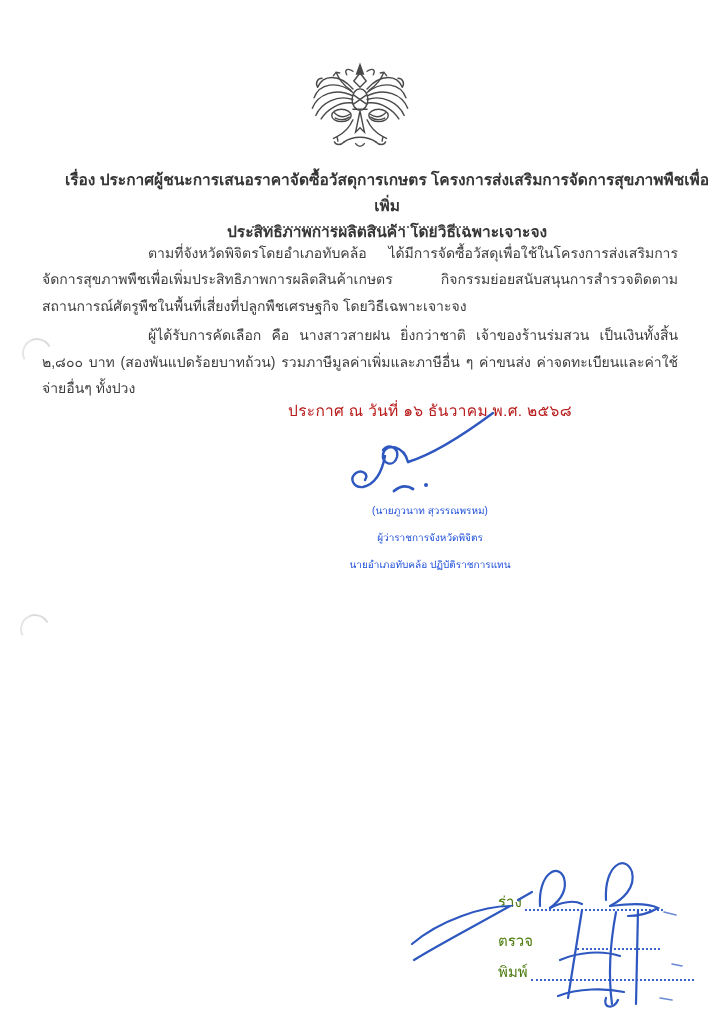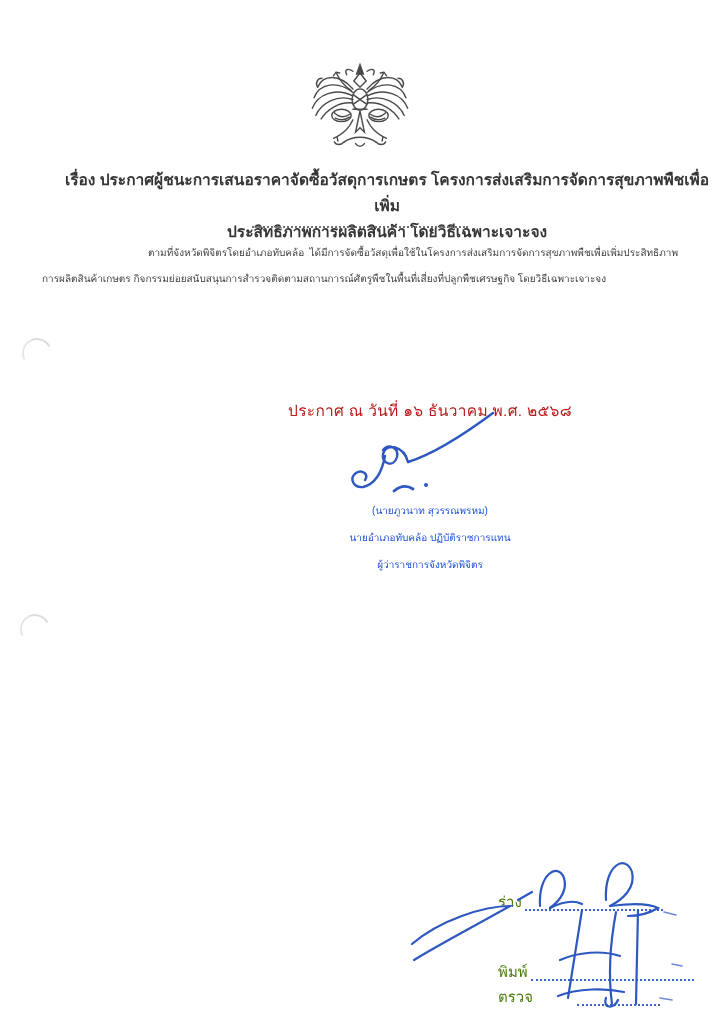--- a/index.html
+++ b/index.html
@@ -15,21 +15,21 @@
     position:absolute;top:167px;left:30px;width:658px;text-align:center;
     font-weight:bold;font-size:15.5px;line-height:26px;color:#353535;margin-left:28px;
   }
   .dotline-title{
     position:absolute;top:226px;left:252px;width:216px;height:0;
     border-bottom:2px dotted #6f6f6f;
   }
   
   .body-text{
     position:absolute;top:240px;left:42px;width:636px;
-    font-size:10px;line-height:26.4px;text-align:justify;color:#3c3c3c;
+    font-size:14px;line-height:26.4px;text-align:justify;color:#3c3c3c;
   }
   .body-text p{margin:0 0 3px 0;text-indent:106px;}
   
   .date-line{
     position:absolute;top:398px;left:180px;width:500px;text-align:center;
     font-size:15.5px;color:#b91c1c;letter-spacing:.3px;
   }
   
   .sig-svg{position:absolute;top:410px;left:326px;width:172px;height:98px;}
   .signer{
@@ -103,47 +103,48 @@
   </div>
 
   <div class="title">
     <div>เรื่อง  ประกาศผู้ชนะการเสนอราคาจัดซื้อวัสดุการเกษตร โครงการส่งเสริมการจัดการสุขภาพพืชเพื่อเพิ่ม</div>
     <div>ประสิทธิภาพการผลิตสินค้า โดยวิธีเฉพาะเจาะจง</div>
   </div>
   <div class="dotline-title"></div>
 
   <div class="body-text">
     <p>ตามที่จังหวัดพิจิตรโดยอำเภอทับคล้อ ได้มีการจัดซื้อวัสดุเพื่อใช้ในโครงการส่งเสริมการจัดการสุขภาพพืชเพื่อเพิ่มประสิทธิภาพการผลิตสินค้าเกษตร กิจกรรมย่อยสนับสนุนการสำรวจติดตามสถานการณ์ศัตรูพืชในพื้นที่เสี่ยงที่ปลูกพืชเศรษฐกิจ  โดยวิธีเฉพาะเจาะจง</p>
+    <p>ผู้ได้รับการคัดเลือก คือ นางสาวสายฝน  ยิ่งกว่าชาติ เจ้าของร้านร่มสวน เป็นเงินทั้งสิ้น ๒,๘๐๐ บาท (สองพันแปดร้อยบาทถ้วน) รวมภาษีมูลค่าเพิ่มและภาษีอื่น ๆ ค่าขนส่ง ค่าจดทะเบียนและค่าใช้จ่ายอื่นๆ ทั้งปวง</p>
   </div>
 
   <div class="date-line">ประกาศ  ณ วันที่  ๑๖  ธันวาคม พ.ศ. ๒๕๖๘</div>
 
   <svg class="sig-svg" viewBox="0 0 172 98" fill="none" stroke="#2e58c0" stroke-width="2.4" stroke-linecap="round">
     <path d="M167,3 C140,23 108,44 82,52"></path>
     <path d="M82,52 C78,36 60,32 57,44 C55,54 68,58 71,47 C73,38 63,33 57,40"></path>
     <path d="M59,46 C56,62 50,74 37,77 C27,78 23,68 30,63 C36,59 43,64 39,70"></path>
     <path d="M68,81 C74,76 81,75 87,79" stroke-width="2.8"></path>
     <circle cx="100" cy="75" r="2" fill="#2e58c0" stroke="none"></circle>
   </svg>
 
   <div class="signer">
     <div>(นายภูวนาท  สุวรรณพรหม)</div>
+    <div>ผู้ว่าราชการจังหวัดพิจิตร</div>
     <div>นายอำเภอทับคล้อ  ปฏิบัติราชการแทน</div>
-    <div>ผู้ว่าราชการจังหวัดพิจิตร</div>
   </div>
 
   <div class="stamp-row" style="top:893px;width:165px;">
     <span class="lbl">ร่าง</span>
     <span class="dots"></span>
   </div>
   <div class="stamp-row" style="top:924px;width:196px;margin-top:39px;">
     <span class="lbl">พิมพ์</span>
     <span class="dots"></span>
   </div>
-  <div class="stamp-row" style="top:988px;width:162px;gap:41px;">
+  <div class="stamp-row" style="top:932px;width:162px;gap:41px;">
     <span class="lbl">ตรวจ</span>
     <span class="dots"></span>
   </div>
 
   <svg class="stamp-svg" viewBox="0 0 302 178" fill="none" stroke="#2e58c0" stroke-width="2.2" stroke-linecap="round">
 
     <path d="M2,98 C30,74 74,60 100,60 C72,76 30,98 4,114"></path>
     <path d="M108,54 L122,46"></path>
 
     <path d="M130,60 C128,28 148,16 154,32 C158,46 148,56 140,62"></path>

